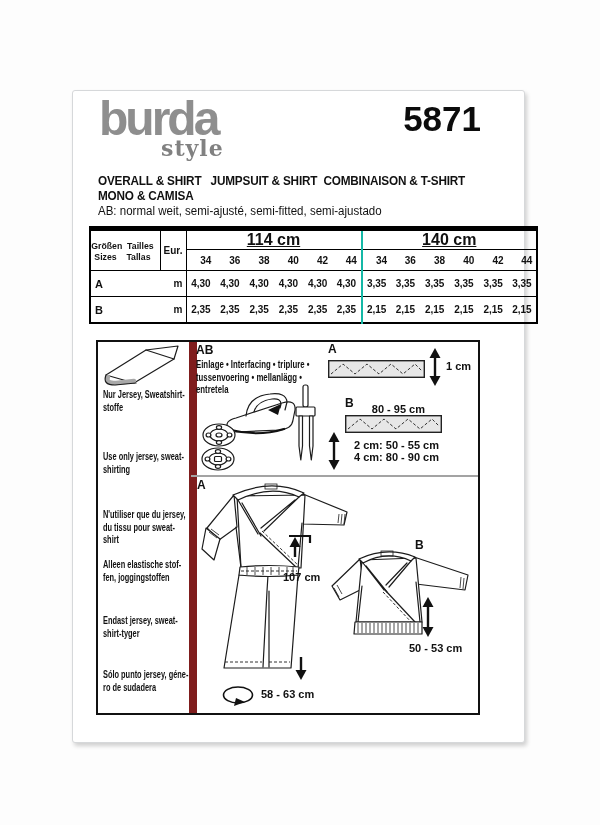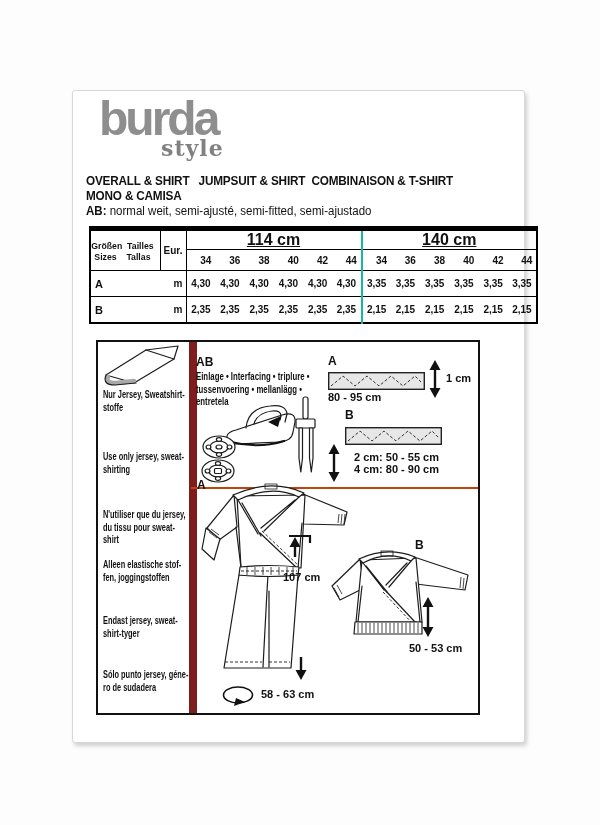--- a/index.html
+++ b/index.html
@@ -6,66 +6,67 @@
   .stage{position:relative;width:600px;height:825px;background:#fdfdfd;overflow:hidden;
          font-family:"Liberation Sans",sans-serif;color:#111;}
   .card{position:absolute;left:72px;top:90px;width:451px;height:651px;background:#fff;
         border:1px solid #d6d8da;border-radius:3px;box-shadow:2px 3px 4px rgba(0,0,0,.18);}
   
   .brand{position:absolute;left:26px;top:4px;width:180px;height:80px;}
   .brand-main{position:absolute;left:0;top:0;font-weight:bold;font-size:48px;letter-spacing:-3px;color:#8e8e8e;line-height:1;}
   .brand-sub{position:absolute;left:62px;top:42px;font-family:"DejaVu Serif",serif;font-weight:bold;font-size:22px;letter-spacing:1px;color:#818181;line-height:1;}
   .pat-num{position:absolute;right:43px;top:10px;font-weight:bold;font-size:35px;letter-spacing:0;color:#0c0c0c;line-height:1;}
   
-  .title-block{position:absolute;left:13px;top:83px;width:386px;line-height:15px;}
+  .title-block{position:absolute;left:25px;top:83px;width:386px;line-height:15px;}
   .t1,.t2{font-weight:bold;font-size:12.5px;white-space:pre-wrap;transform:scaleX(.94);transform-origin:0 0;width:420px;letter-spacing:-.2px;}
   .t3{font-size:12px;white-space:pre-wrap;transform:scaleX(.96);transform-origin:0 0;width:410px;}
-  .t3 b{font-weight:bold;}
+  .t3 b{font-weight:normal;}
   
   .size-table{position:absolute;left:16px;top:135px;width:449px;border-collapse:collapse;table-layout:fixed;
               border:2px solid #000;border-top:5px solid #000;}
   .size-table td{padding:0;font-weight:bold;text-align:center;vertical-align:middle;border-bottom:1.2px solid #000;}
   .c-lab{width:70px;}.c-eur{width:26px;}
   .corner{font-size:9.5px;text-align:left;padding-left:3px;border-right:1.2px solid #000;white-space:pre-wrap;line-height:11px;transform:scaleX(.92);transform-origin:0 50%;}
   .eur{font-size:10px;border-right:1.2px solid #000;text-align:right;padding-right:2px;}
   .ghead{font-size:16px;height:18px;text-decoration:underline;}
   .r-sizes td{font-size:10px;height:20px;padding-left:10px;}
   .r-val td{font-size:10px;height:25px;}
   .gdiv{border-left:2px solid #14b8a6;}
   td.view{text-align:left;padding-left:4px;font-size:11px;border-right:0;}
   td.unit{text-align:right;padding-right:3px;font-size:10px;border-right:1.2px solid #000;}
   
   .dbox{position:absolute;left:23px;top:249px;width:384px;height:375px;border:2px solid #111;box-sizing:border-box;}
   .sidebar{position:absolute;left:0;top:0;bottom:0;width:91px;border-right:8px solid #7f1d1d;}
   .note{position:absolute;left:5px;width:120px;font-weight:bold;font-size:10px;line-height:12.5px;white-space:pre-line;
         transform:scaleX(.74);transform-origin:0 0;letter-spacing:0;}
-  .ab-panel{position:absolute;left:93px;top:12px;width:287px;height:133px;border-bottom:2px solid #c2410c;}
+  .ab-panel{position:absolute;left:93px;top:0;width:287px;height:133px;border-bottom:2px solid #a3a3a3;}
   .views-panel{position:absolute;left:93px;top:135px;right:0;bottom:0;}
   .sec-label{position:absolute;font-weight:bold;font-size:12px;line-height:1;}
   .ab-text{position:absolute;left:5px;top:17px;width:172px;font-weight:bold;font-size:10px;line-height:12.5px;
            white-space:pre-line;transform:scaleX(.78);transform-origin:0 0;}
   .meas{position:absolute;font-weight:bold;font-size:11px;line-height:11.5px;white-space:pre-line;}
-  .ctr{text-align:left;}
+  .ctr{text-align:right;margin-top:24px;}
   svg{position:absolute;overflow:visible;}
   .ln{stroke:#1c1c1c;fill:none;stroke-width:1.2;stroke-linejoin:round;stroke-linecap:round;}
   .fw{fill:#fff;stroke:#1c1c1c;stroke-width:1.2;stroke-linejoin:round;}
   .dash{stroke:#1c1c1c;fill:none;stroke-width:.9;stroke-dasharray:3,2;}
   .thin{stroke:#1c1c1c;fill:none;stroke-width:.8;}
   .blk{fill:#111;stroke:none;}
 </style>
 </head>
 <body>
 
 <div class="stage">
   <div class="card">
 
     <div class="brand">
       <div class="brand-main">burda</div>
       <div class="brand-sub">style</div>
     </div>
+    <div class="pat-num">5871</div>
 
     <div class="title-block">
       <div class="t1">OVERALL &amp; SHIRT   JUMPSUIT &amp; SHIRT  COMBINAISON &amp; T-SHIRT</div>
       <div class="t2">MONO &amp; CAMISA</div>
       <div class="t3"><b>AB:</b><span> normal weit, semi-ajusté, semi-fitted, semi-ajustado</span></div>
     </div>
 
     <table class="size-table">
       <colgroup>
           <col class="c-lab">

